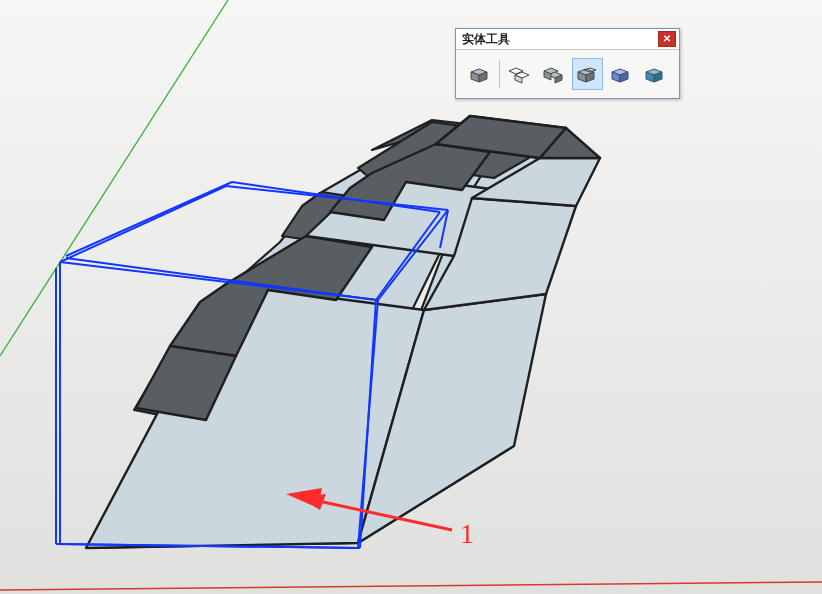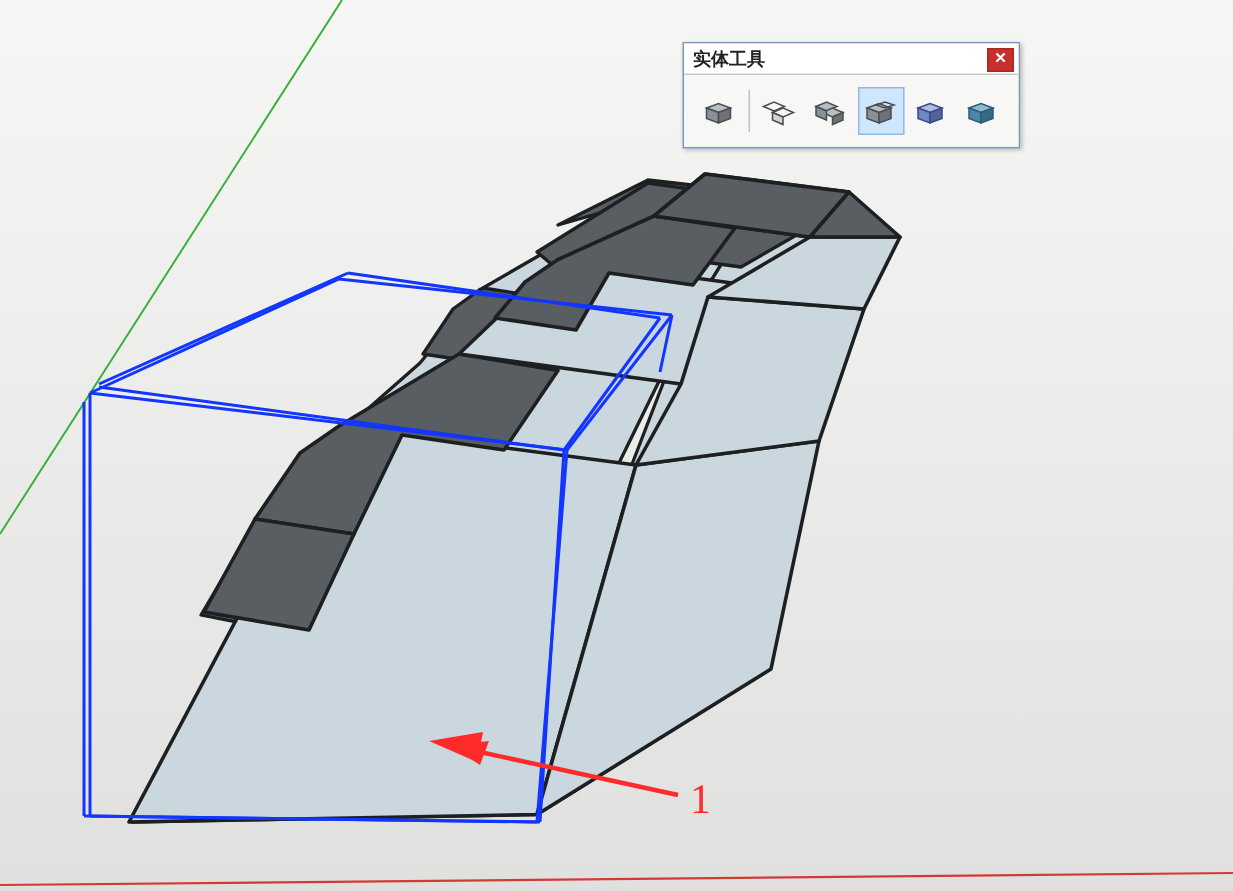--- a/index.html
+++ b/index.html
@@ -26,21 +26,21 @@
     position: absolute;
     left: 455px;
     top: 28px;
     width: 223px;
     background: #f3f3f3;
     border: 1px solid #7a97b5;
     box-shadow: 1px 1px 3px rgba(0,0,0,0.25);
   }
   .toolwin-title {
     display: flex;
-    align-items: flex-end;
+    align-items: center;
     justify-content: space-between;
     height: 18px;
     background: #ffffff;
     border-bottom: 1px solid #c9c9c9;
     padding: 1px 3px 1px 6px;
     font-size: 12px;
     font-weight: bold;
     color: #222;
   }
   .toolwin-close {

